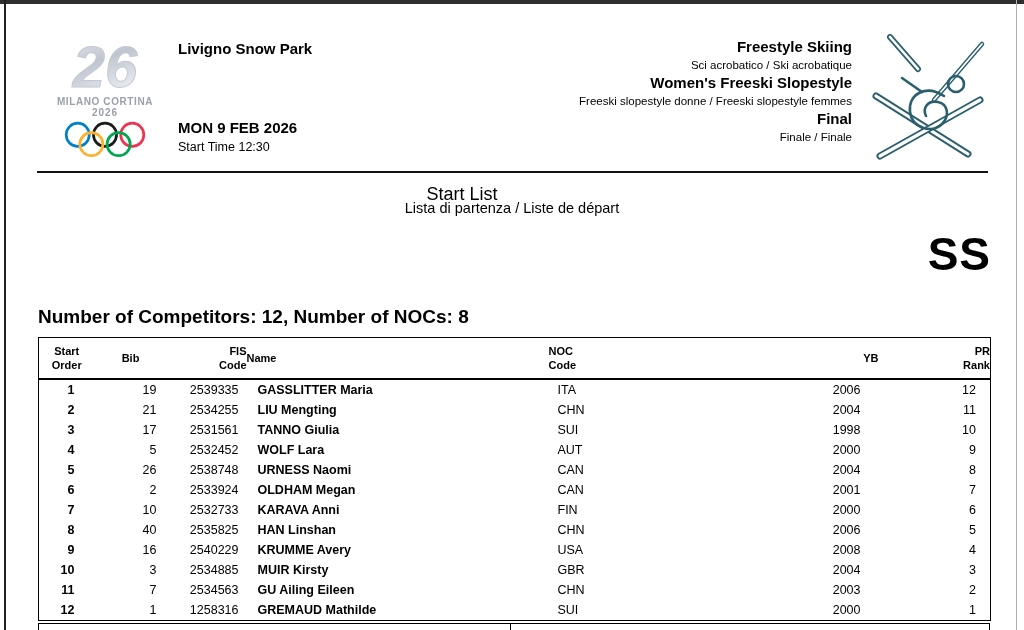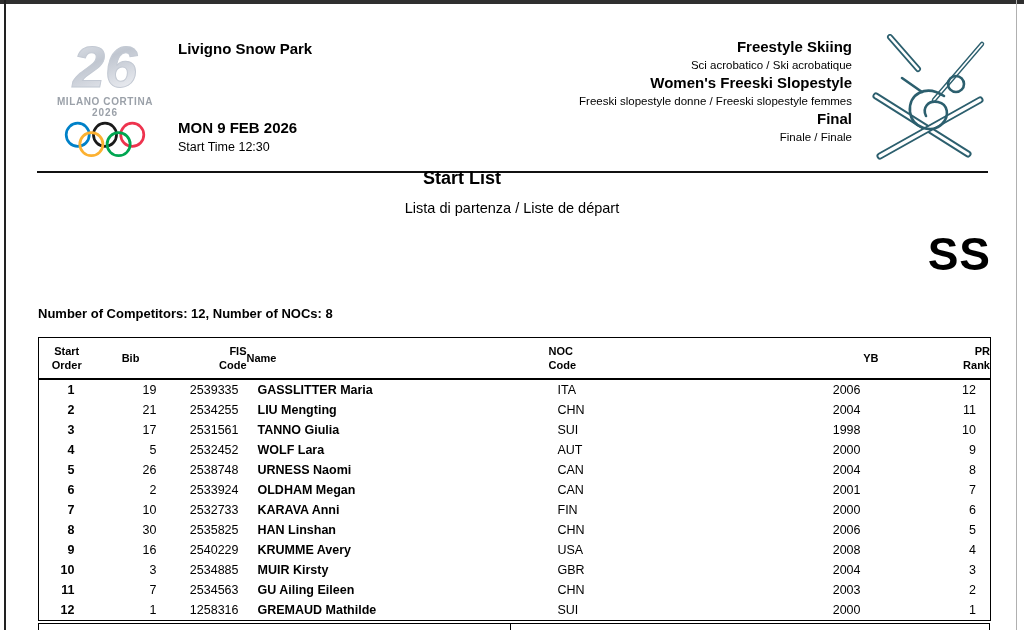--- a/index.html
+++ b/index.html
@@ -26,28 +26,28 @@
 
   .event-block { position:absolute; left:400px; top:37px; width:452px; text-align:right; }
   .ev-main { font-size:15px; font-weight:bold; line-height:20px; }
   .ev-sub  { font-size:11.5px; line-height:16px; }
 
   .pictogram { position:absolute; left:866px; top:34px; }
 
   .header-divider { position:absolute; left:37px; top:171px; width:951px; height:2px; background:#111; }
 
   
-  .doc-title { position:absolute; left:0; top:168px; width:924px; text-align:center;
-               font-size:18px; font-weight:bold; }
+  .doc-title { position:absolute; left:0; top:184px; width:924px; text-align:center;
+               font-size:18px; font-weight:normal; }
   .doc-sub   { position:absolute; left:0; top:200px; width:1024px; text-align:center;
                font-size:14.5px; }
   .doc-code  { position:absolute; right:33px; top:230px; font-size:46px; font-weight:bold;
                line-height:48px; letter-spacing:1px; }
 
-  .summary { position:absolute; left:38px; top:306px; font-size:13px; font-weight:bold; }
+  .summary { position:absolute; left:38px; top:306px; font-size:19px; font-weight:bold; }
 
   
   .tbl-wrap { position:absolute; left:38px; top:337px; }
   table.startlist { border-collapse:collapse; table-layout:fixed; width:952px;
                     border:1.5px solid #000; }
   table.startlist th { font-size:11px; font-weight:bold; line-height:14px; padding:0;
                        vertical-align:middle; height:40px; border-bottom:2px solid #000; }
   table.startlist td { font-size:12.5px; height:20px; padding-top:0; padding-bottom:0;
                        vertical-align:middle; white-space:nowrap; overflow:hidden; }
   .h-order,.c-order { text-align:center; }
@@ -238,21 +238,21 @@
             <td class="c-order">7</td>
             <td class="c-bib">10</td>
             <td class="c-fis">2532733</td>
             <td class="c-name">KARAVA Anni</td>
             <td class="c-noc">FIN</td>
             <td class="c-yb">2000</td>
             <td class="c-pr">6</td>
           </tr>
           <tr>
             <td class="c-order">8</td>
-            <td class="c-bib">30</td>
+            <td class="c-bib">40</td>
             <td class="c-fis">2535825</td>
             <td class="c-name">HAN Linshan</td>
             <td class="c-noc">CHN</td>
             <td class="c-yb">2006</td>
             <td class="c-pr">5</td>
           </tr>
           <tr>
             <td class="c-order">9</td>
             <td class="c-bib">16</td>
             <td class="c-fis">2540229</td>

